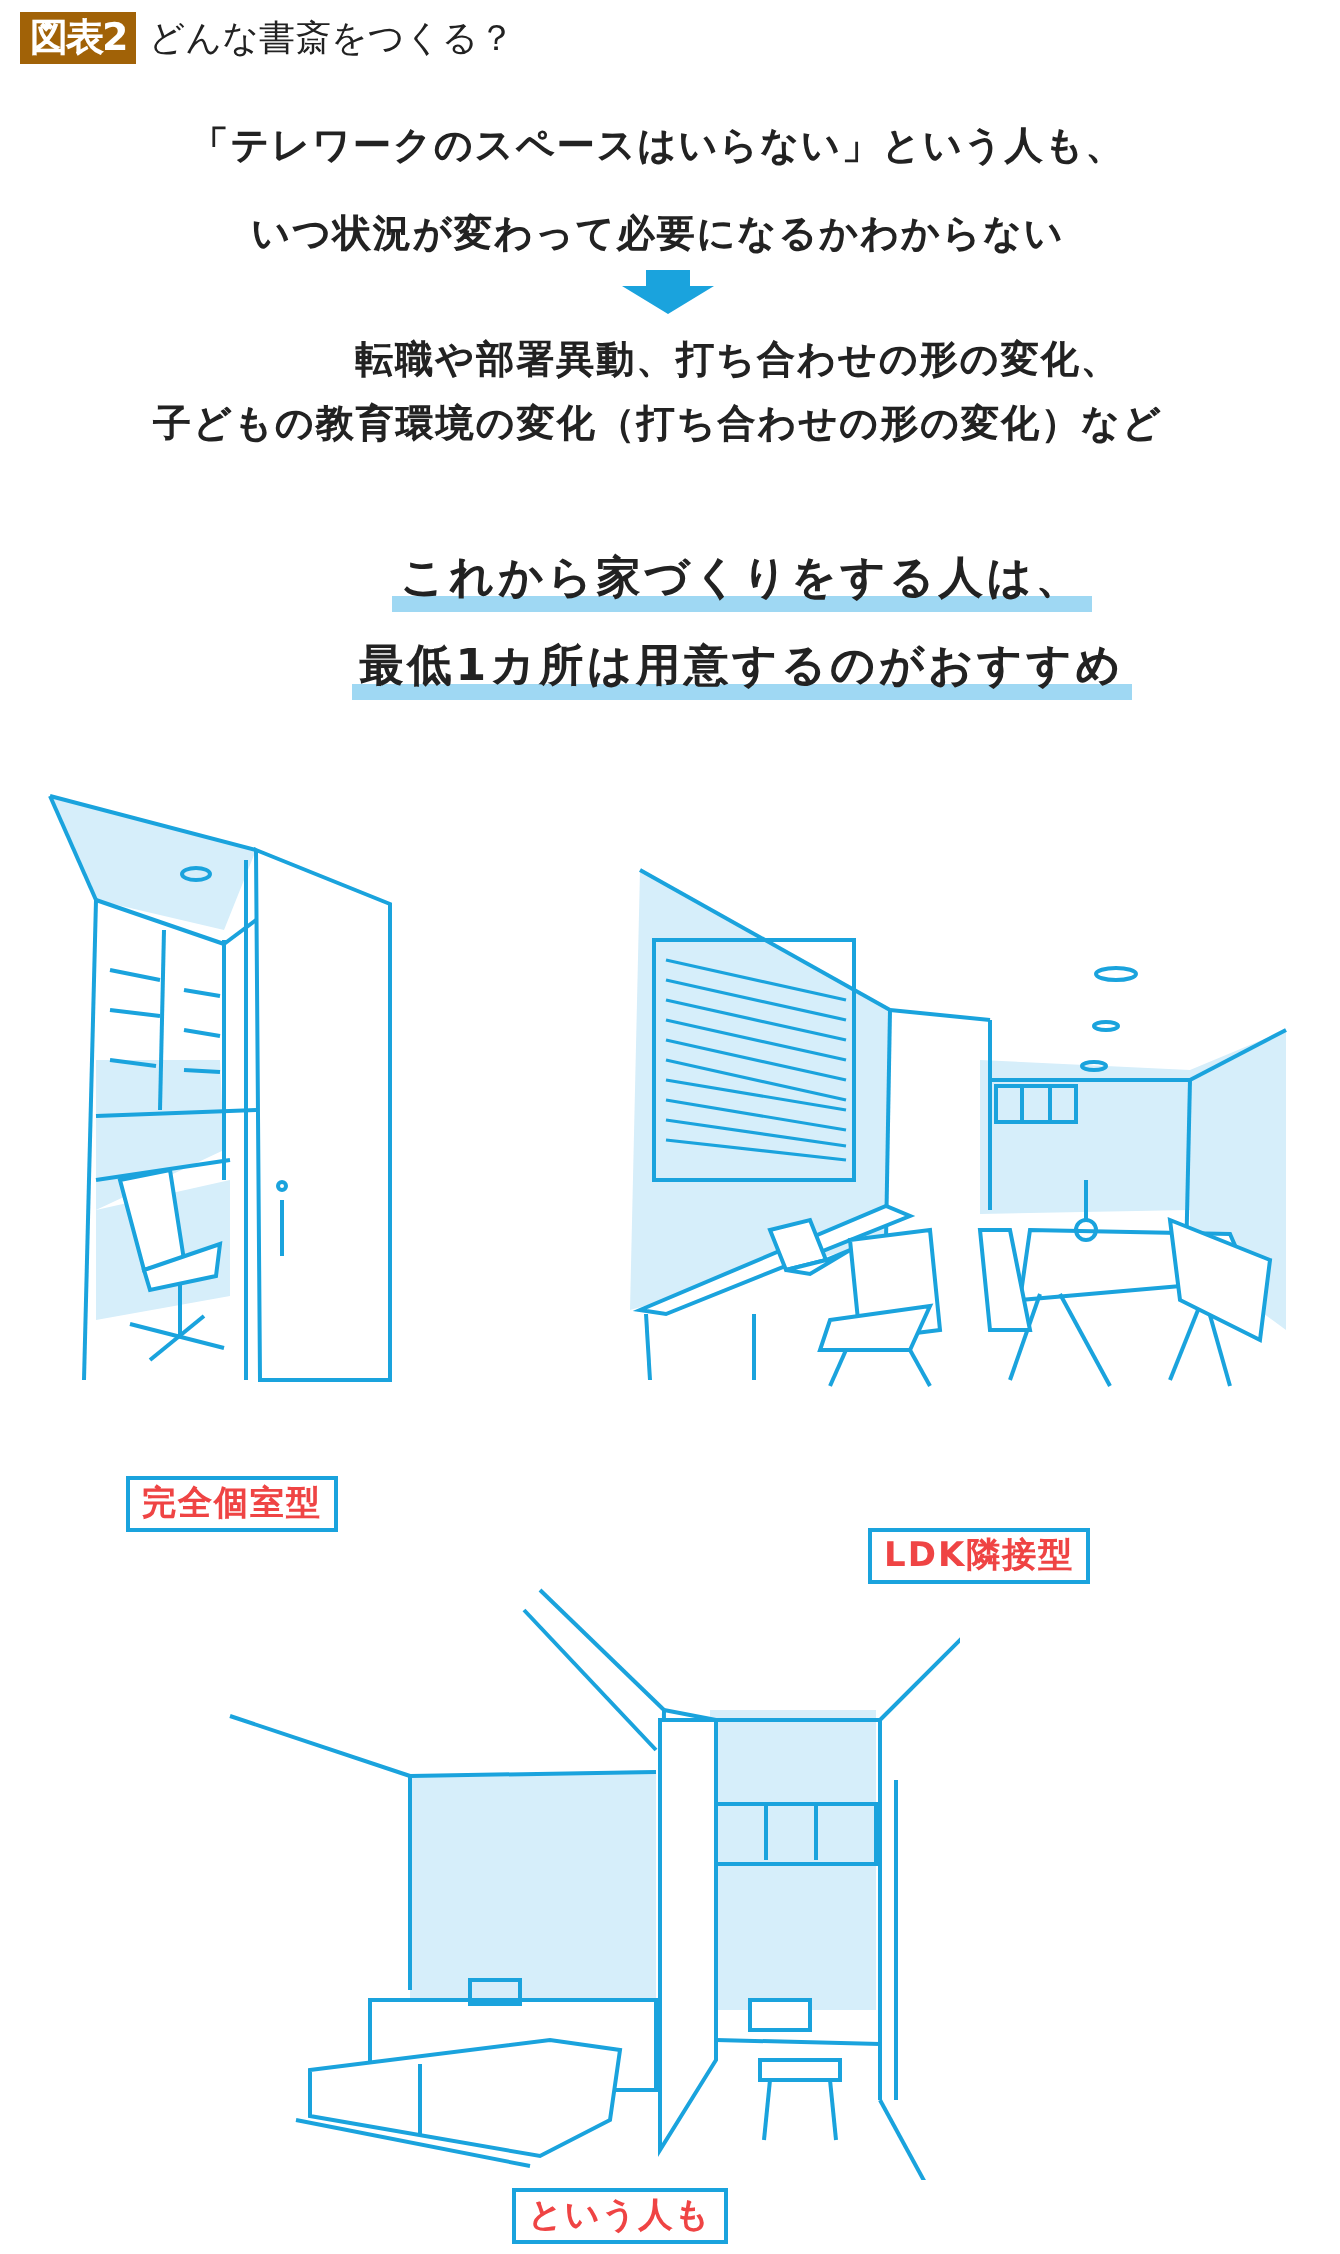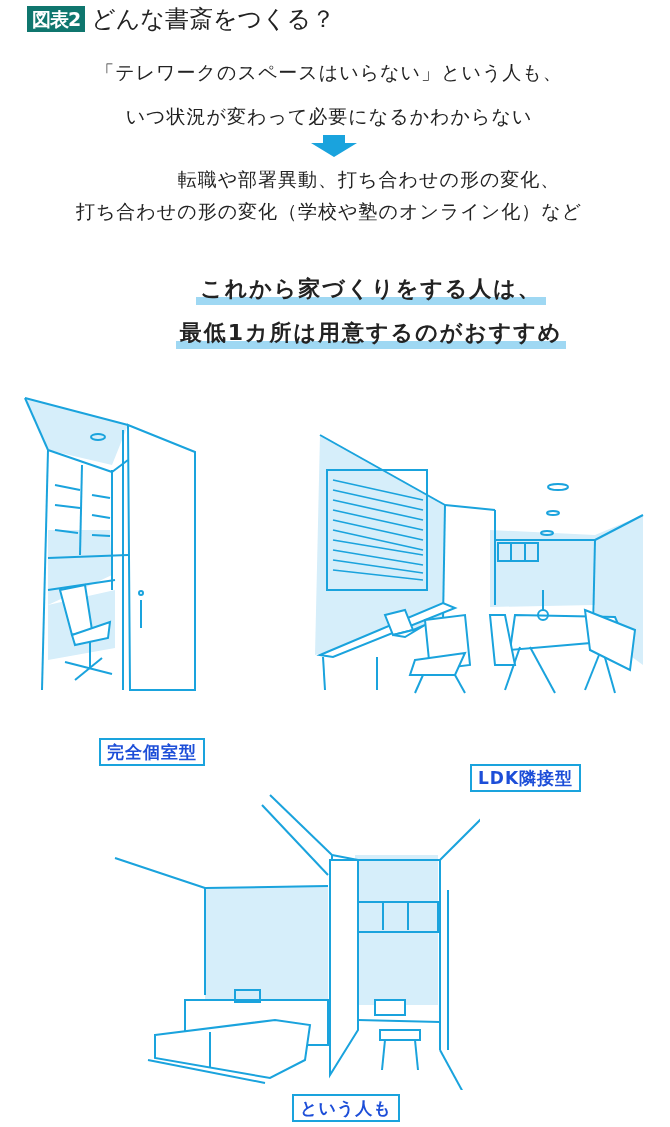--- a/index.html
+++ b/index.html
@@ -1,43 +1,43 @@
 <!DOCTYPE html>
 <html><head>
 <meta charset="utf-8">
 <style>
   html,body{margin:0;padding:0;background:#fff;}
   body{width:670px;height:1127px;position:relative;overflow:hidden;font-family:"DejaVu Sans","Liberation Sans",sans-serif;color:#222;}
   .header{position:absolute;left:10px;top:6px;display:flex;align-items:center;height:26px;}
-  .badge{background:#0f766e;color:#fff;font-weight:bold;font-size:19px;padding:1px 5px;line-height:24px;letter-spacing:-1px;margin-left:17px;}
-  .title{font-size:24px;margin-left:6px;color:#222;}
-  .intro{position:absolute;left:0;width:658px;text-align:center;font-size:19px;letter-spacing:1px;}
+  .badge{background:#a16207;color:#fff;font-weight:bold;font-size:19px;padding:1px 5px;line-height:24px;letter-spacing:-1px;}
+  .title{font-size:18px;margin-left:6px;color:#222;}
+  .intro{position:absolute;left:0;width:658px;text-align:center;font-size:19px;letter-spacing:1px;font-weight:bold;}
   .l1{top:60px;} .l2{top:104px;} .l3{top:167px;padding-left:40px;} .l4{top:199px;}
   .arrow{position:absolute;left:311px;top:135px;}
   .hl{position:absolute;left:0;width:670px;text-align:center;font-weight:bold;font-size:22px;letter-spacing:2px;padding-left:36px;}
   .hl span{background:linear-gradient(to top,transparent 0px,#9fd8f3 0px,#9fd8f3 8px,transparent 8px);padding:0 4px 4px;}
   .h1{top:274px;} .h2{top:318px;}
   .illus{position:absolute;}
-  .label{position:absolute;border:2px solid #1aa3dd;color:#1d4ed8;font-size:17px;font-weight:bold;padding:1px 6px;line-height:22px;background:#fff;letter-spacing:1px;margin-left:36px;}
+  .label{position:absolute;border:2px solid #1aa3dd;color:#ef4444;font-size:17px;font-weight:bold;padding:1px 6px;line-height:22px;background:#fff;letter-spacing:1px;}
 </style>
 </head>
 <body>
 
 <div class="header">
   <span class="badge">図表2</span>
   <span class="title">どんな書斎をつくる？</span>
 </div>
 
 <div class="intro l1">「テレワークのスペースはいらない」という人も、</div>
 <div class="intro l2">いつ状況が変わって必要になるかわからない</div>
 <svg class="arrow" width="46" height="22">
   <polygon points="12,0 34,0 34,8 46,8 23,22 0,8 12,8" fill="#1aa3dd"></polygon>
 </svg>
 <div class="intro l3">転職や部署異動、打ち合わせの形の変化、</div>
-<div class="intro l4">打ち合わせの形の変化（学校や塾のオンライン化）など</div>
+<div class="intro l4">子どもの教育環境の変化（打ち合わせの形の変化）など</div>
 
 <div class="hl h1"><span>これから家づくりをする人は、</span></div>
 <div class="hl h2"><span>最低1カ所は用意するのがおすすめ</span></div>
 
 <svg class="illus" style="left:20px;top:390px" width="200" height="320" stroke="#1aa3dd" stroke-width="2" fill="none">
   <polygon points="5,8 108,35 92,75 28,60" fill="#d6eefa" stroke="none"></polygon>
   <polygon points="28,140 90,140 92,185 28,215" fill="#d6eefa" stroke="none"></polygon>
   <polygon points="28,215 95,200 95,258 28,270" fill="#d6eefa" stroke="none"></polygon>
   <line x1="5" y1="8" x2="108" y2="35"></line>
   <line x1="5" y1="8" x2="28" y2="60"></line>

